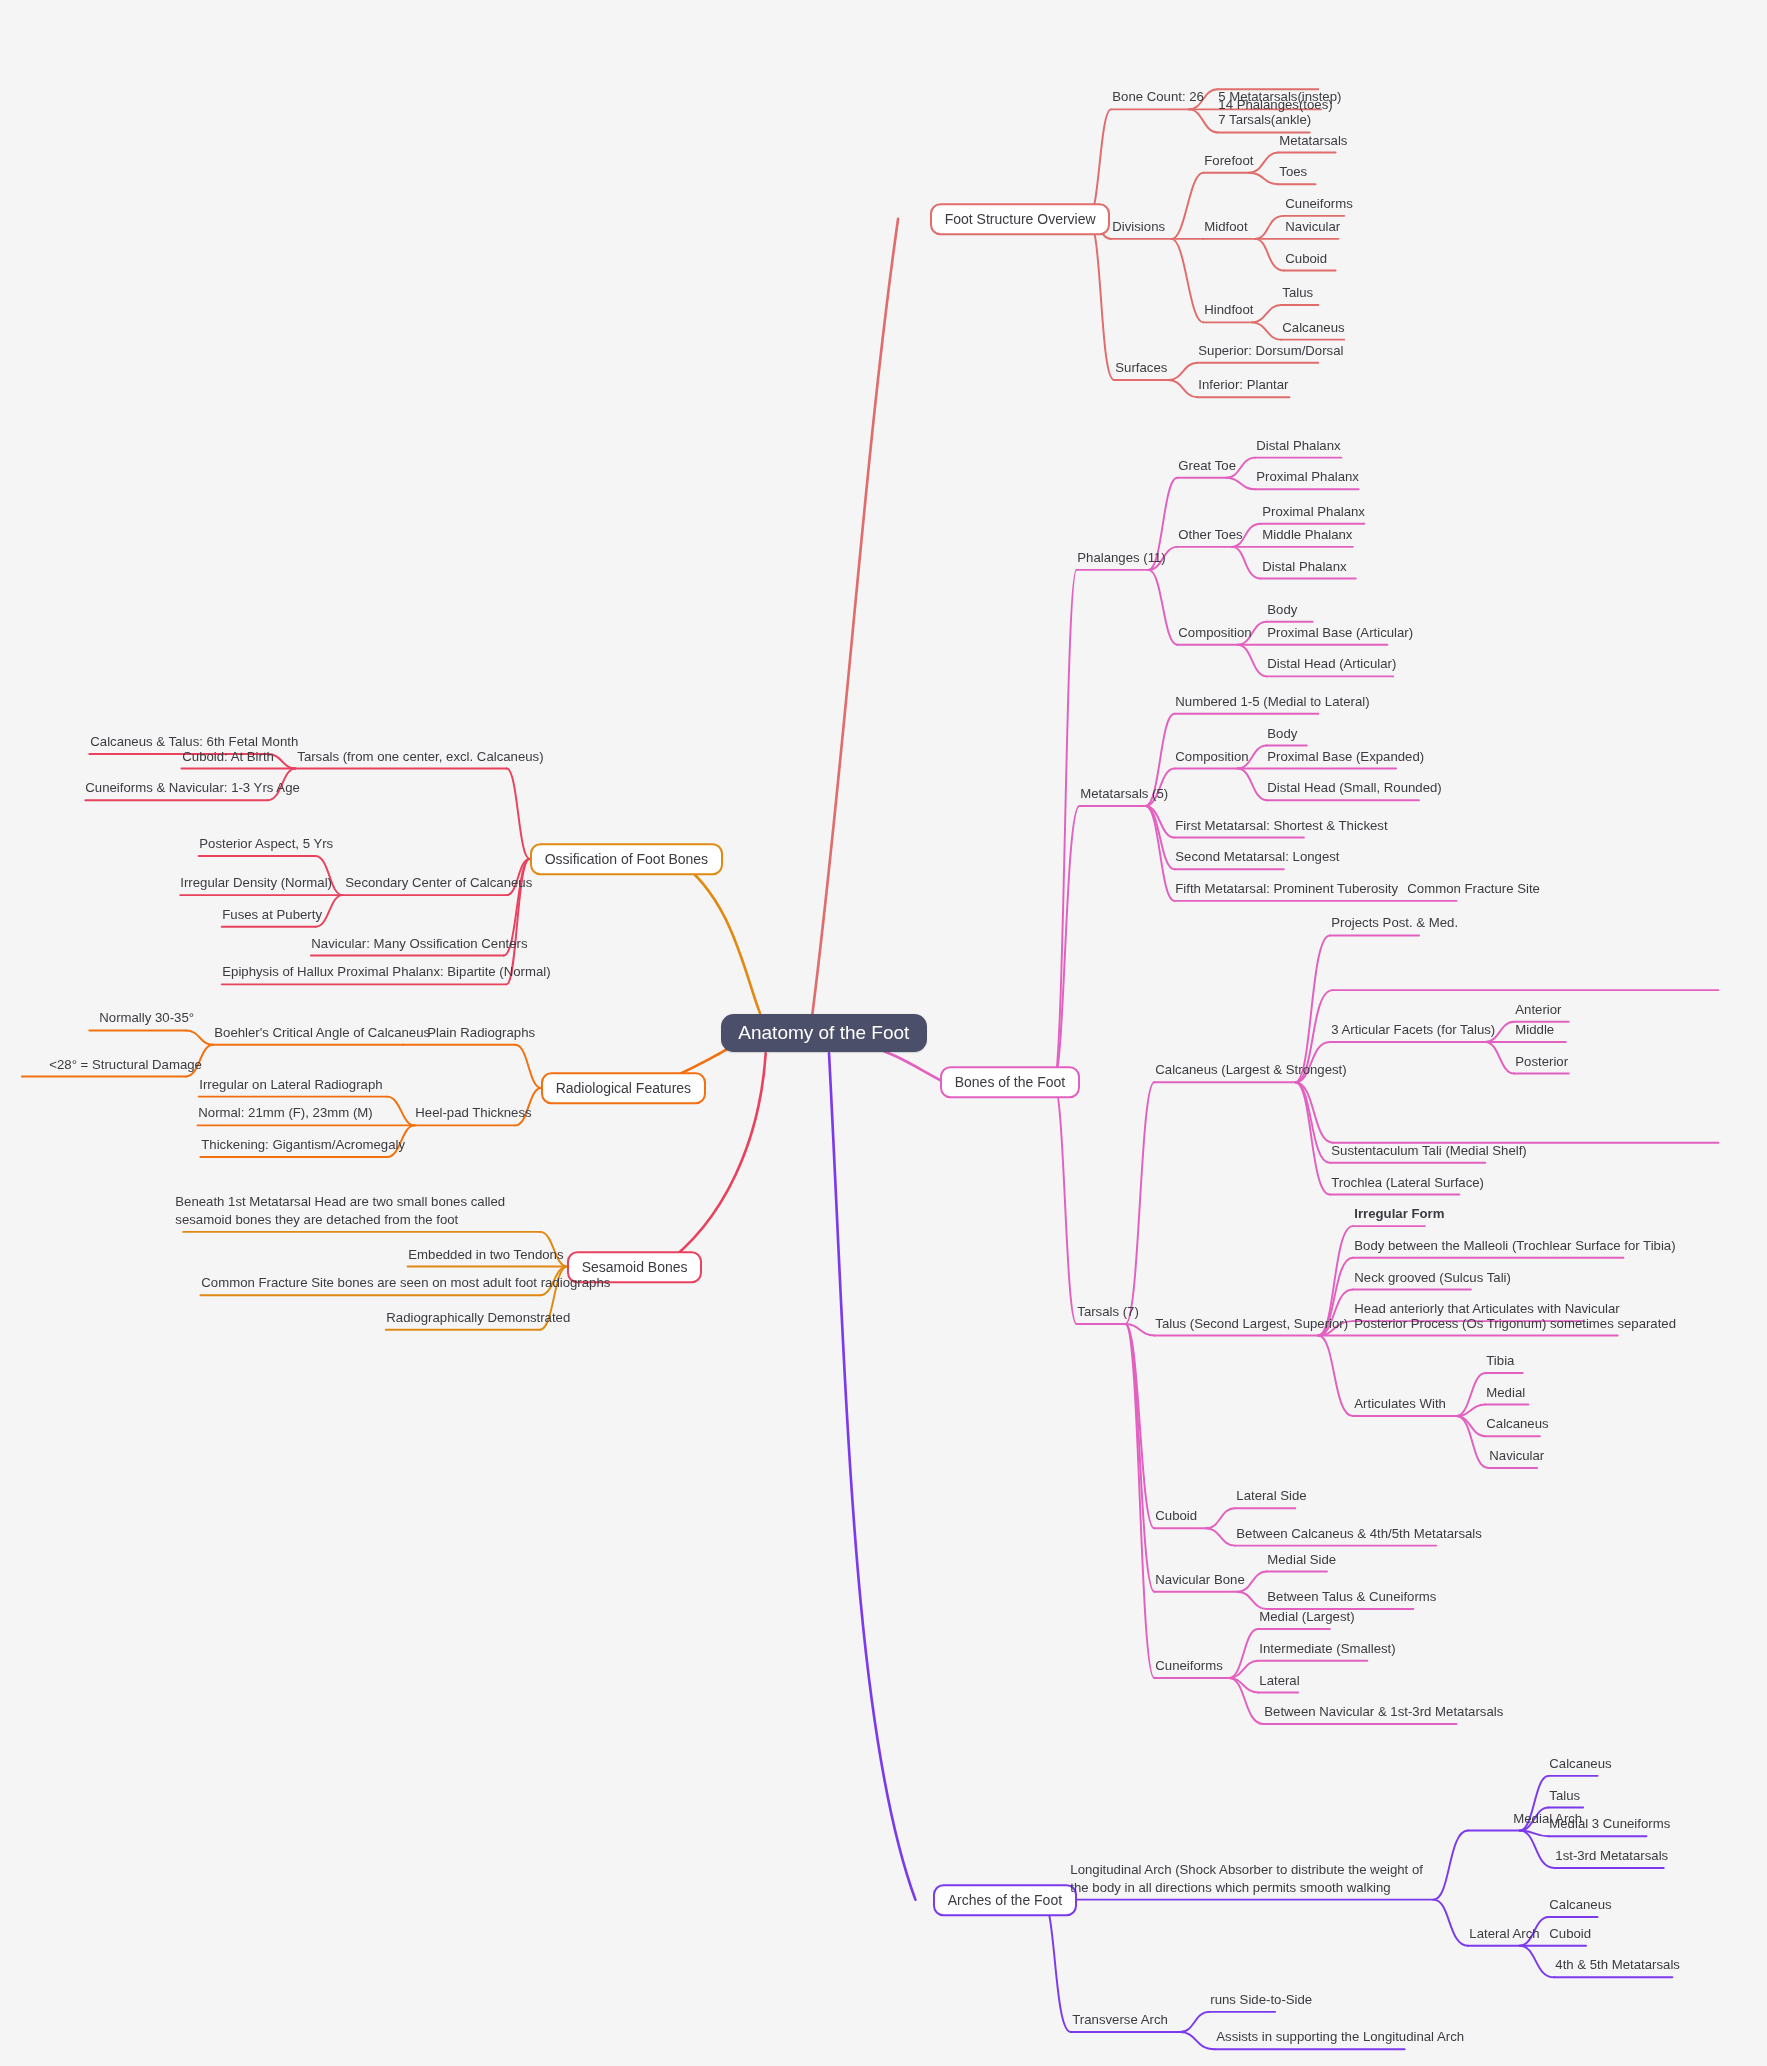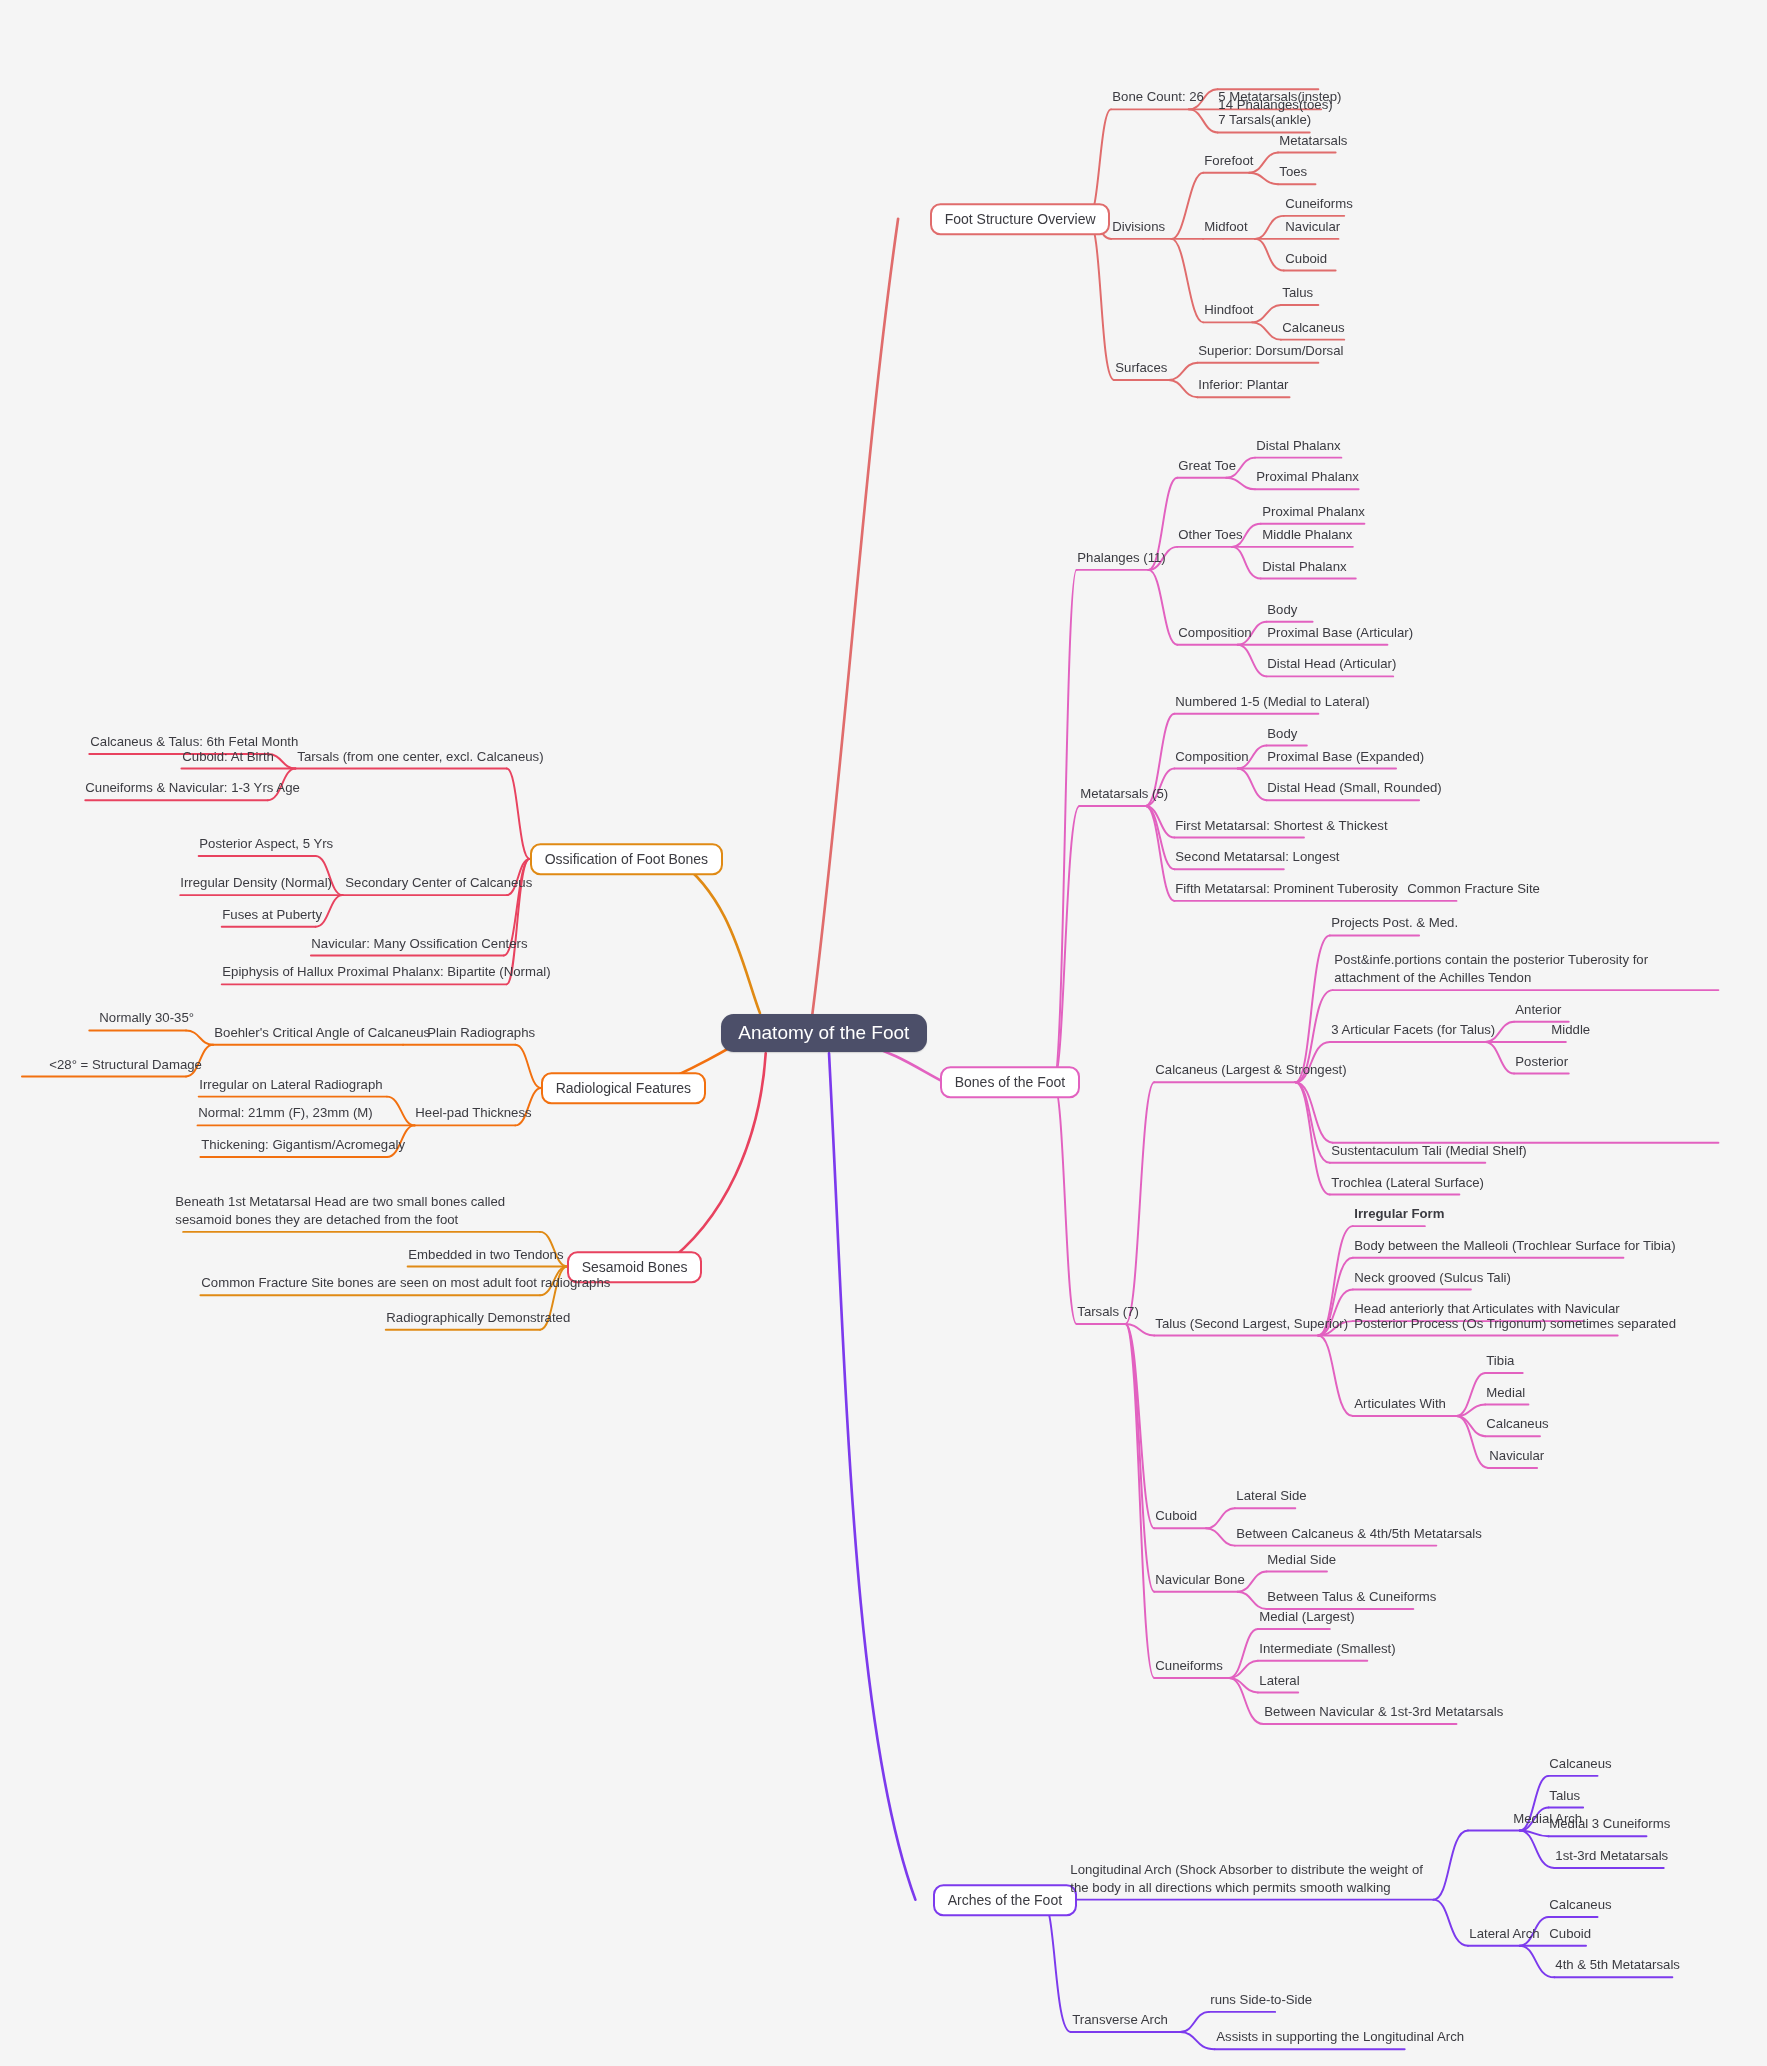--- a/index.html
+++ b/index.html
@@ -329,24 +329,23 @@
 <div class="node" style="left:1265px;top:769px;">Proximal Base (Expanded)</div>
 <div class="node" style="left:1265px;top:800px;">Distal Head (Small, Rounded)</div>
 <div class="node" style="left:1173px;top:838px;">First Metatarsal: Shortest &amp; Thickest</div>
 <div class="node" style="left:1173px;top:869px;">Second Metatarsal: Longest</div>
 <div class="node" style="left:1173px;top:901px;">Fifth Metatarsal: Prominent Tuberosity</div>
 <div class="node" style="left:1405px;top:901px;">Common Fracture Site</div>
 
 <div class="node" style="left:1075px;top:1324px;">Tarsals (7)</div>
 <div class="node" style="left:1153px;top:1082px;">Calcaneus (Largest &amp; Strongest)</div>
 <div class="node" style="left:1329px;top:935px;">Projects Post. &amp; Med.</div>
-<div class="node wrap" style="left:1332px;top:990px;width:380px;">Post&amp;infe.portions contain the posterior Tuberosity for attachment of the Achilles Tendon</div>
 <div class="node" style="left:1329px;top:1042px;">3 Articular Facets (for Talus)</div>
 <div class="node" style="left:1513px;top:1022px;">Anterior</div>
-<div class="node" style="left:1513px;top:1042px;margin-left:36px;">Middle</div>
+<div class="node" style="left:1513px;top:1042px;">Middle</div>
 <div class="node" style="left:1513px;top:1074px;">Posterior</div>
 <div class="node" style="left:1329px;top:1163px;">Sustentaculum Tali (Medial Shelf)</div>
 <div class="node" style="left:1329px;top:1195px;">Trochlea (Lateral Surface)</div>
 
 <div class="node" style="left:1153px;top:1336px;">Talus (Second Largest, Superior)</div>
 <div class="node" style="left:1352px;top:1226px;font-weight:bold;">Irregular Form</div>
 <div class="node" style="left:1352px;top:1258px;">Body between the Malleoli (Trochlear Surface for Tibia)</div>
 <div class="node" style="left:1352px;top:1290px;">Neck grooved (Sulcus Tali)</div>
 <div class="node" style="left:1352px;top:1321px;">Head anteriorly that Articulates with Navicular</div>
 <div class="node" style="left:1352px;top:1336px;">Posterior Process (Os Trigonum) sometimes separated</div>

